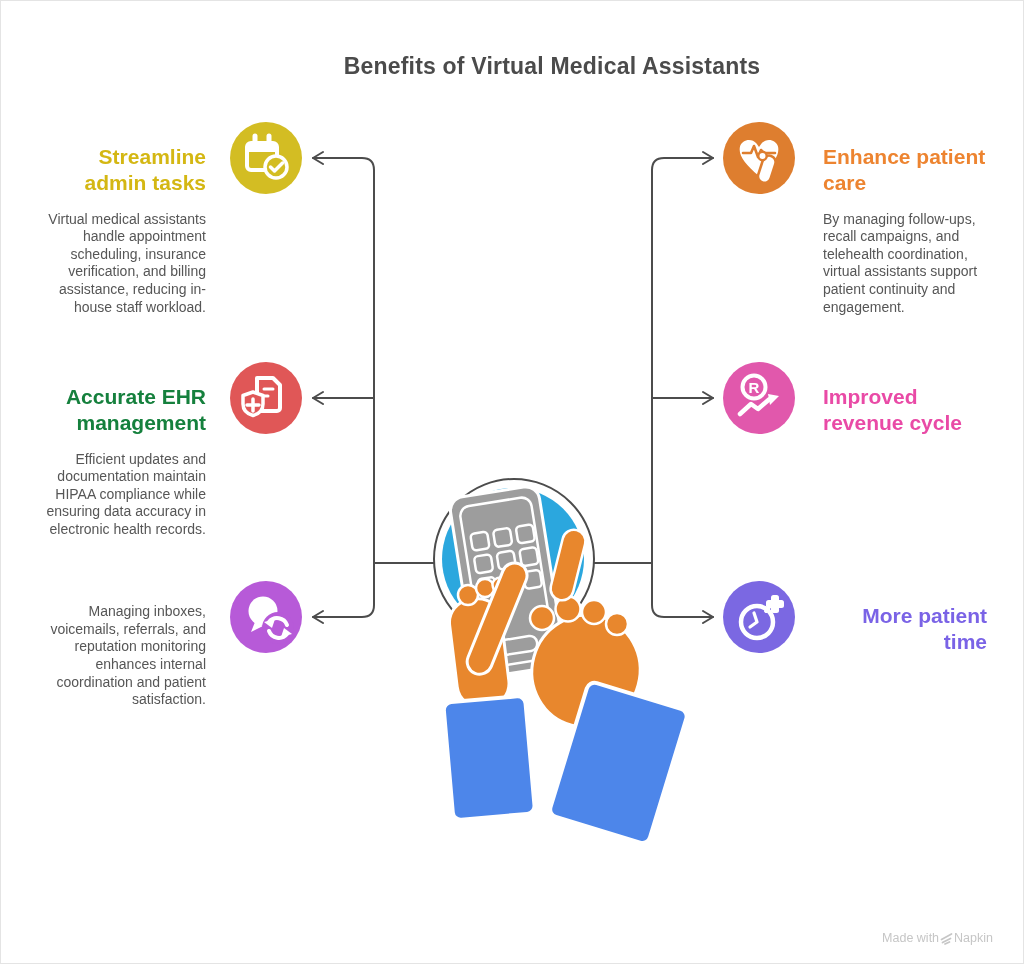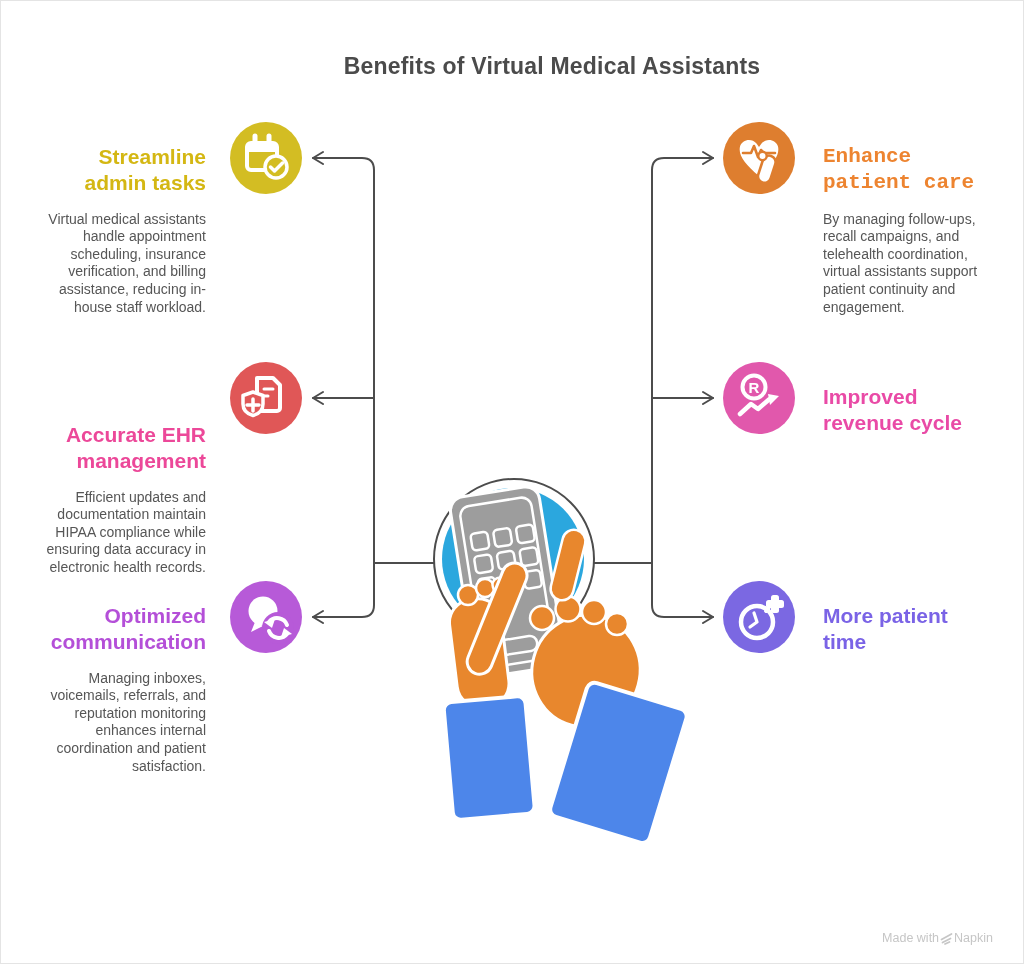--- a/index.html
+++ b/index.html
@@ -143,60 +143,59 @@
         <g fill="none" stroke="#fff" stroke-linejoin="round">
           <path d="M27 16 h16 l7 7 v23 a3 3 0 0 1 -3 3 h-17 a3 3 0 0 1 -3 -3 z" stroke-width="4"></path>
           <line x1="34" y1="27" x2="43" y2="27" stroke-width="3" stroke-linecap="round"></line>
           <line x1="34" y1="34" x2="38" y2="34" stroke-width="3" stroke-linecap="round"></line>
         </g>
         <path d="M23 30 l10 3.5 v8.5 c0 6.5 -4.5 10 -10 11.5 c-5.5 -1.5 -10 -5 -10 -11.5 v-8.5 z" stroke="#fff" stroke-width="3.5" stroke-linejoin="round" fill="#e05757"></path>
         <path d="M23 37 v12 M17 43 h12" fill="none" stroke="#fff" stroke-width="3.5" stroke-linecap="round"></path>
       </svg>
     </div>
     <div class="text-wrap">
-      <h3 style="color: #ec4899; margin-top: 38px;">Accurate EHR management</h3>
+      <h3 style="color: #15803d;">Accurate EHR management</h3>
       <p>Efficient updates and documentation maintain HIPAA compliance while ensuring data accuracy in electronic health records.</p>
     </div>
   </div>
 
   <div class="benefit left-side pos-3">
     <div class="icon-wrap">
       <svg width="72" height="72" viewBox="0 0 72 72">
         <circle cx="36" cy="36" r="36" fill="#b75ad8"></circle>
         <circle cx="33" cy="30" r="14.5" fill="#fff"></circle>
         <path d="M25 41 l-4 10 12 -6 z" fill="#fff"></path>
         <circle cx="48" cy="47" r="16" fill="#b75ad8"></circle>
         <g fill="none" stroke="#fff" stroke-width="4" stroke-linecap="round">
           <path d="M57 44 a10.5 10.5 0 0 0 -18 -3"></path>
           <path d="M39 50 a10.5 10.5 0 0 0 18 3"></path>
         </g>
         <polygon points="34,41 45,38 42,47" fill="#fff"></polygon>
         <polygon points="62,53 51,56 54,47" fill="#fff"></polygon>
       </svg>
     </div>
     <div class="text-wrap">
-      <h3 style="color: rgb(180, 79, 216);">Optimized communication</h3>
       <p>Managing inboxes, voicemails, referrals, and reputation monitoring enhances internal coordination and patient satisfaction.</p>
     </div>
   </div>
 
   <div class="benefit right-side pos-1">
     <div class="icon-wrap">
       <svg width="72" height="72" viewBox="0 0 72 72">
         <circle cx="36" cy="36" r="36" fill="#de7e2f"></circle>
         <path d="M36 54 C22 42 15 33 17 24.5 C19 17.5 28.5 15.5 33.5 21.5 L36 25 L38.5 21.5 C43.5 15.5 53 17.5 55 24.5 C57 33 50 42 36 54 Z" fill="#fff"></path>
         <polyline points="20,31 28,31 31,24 35,35 38,28 41,31 52,31" fill="none" stroke-width="2.6" stroke-linejoin="round" stroke-linecap="round" stroke="#de7e2f"></polyline>
         <g transform="rotate(18 43 48)">
           <rect x="37" y="33" width="13" height="28" rx="6.5" fill="#fff" stroke-width="2.6" stroke="#de7e2f"></rect>
         </g>
         <circle cx="39.5" cy="34" r="4.2" fill="#fff" stroke-width="2.4" stroke="#de7e2f"></circle>
       </svg>
     </div>
     <div class="text-wrap">
-      <h3 style="color: rgb(237, 132, 48); font-family: Liberation Mono, monospace;">Enhance patient care</h3>
+      <h3 style="color: rgb(237, 132, 48);">Enhance patient care</h3>
       <p>By managing follow-ups, recall campaigns, and telehealth coordination, virtual assistants support patient continuity and engagement.</p>
     </div>
   </div>
 
   <div class="benefit right-side pos-2">
     <div class="icon-wrap">
       <svg width="72" height="72" viewBox="0 0 72 72">
         <circle cx="36" cy="36" r="36" fill="#e158ac"></circle>
         <circle cx="31" cy="25" r="11.5" fill="none" stroke="#fff" stroke-width="4"></circle>
         <text x="31" y="30.5" font-size="15" font-weight="bold" fill="#fff" text-anchor="middle" font-family="Liberation Sans, sans-serif">R</text>
@@ -214,21 +213,21 @@
       <svg width="72" height="72" viewBox="0 0 72 72">
         <circle cx="36" cy="36" r="36" fill="#7b68e2"></circle>
         <circle cx="34" cy="41" r="16" fill="none" stroke="#fff" stroke-width="4.5"></circle>
         <path d="M34 41 L31 32 M34 41 L27 46" fill="none" stroke="#fff" stroke-width="3.2" stroke-linecap="round"></path>
         <line x1="46" y1="26" x2="43" y2="30" stroke="#fff" stroke-width="4" stroke-linecap="round"></line>
         <rect x="48" y="14" width="8" height="18" rx="2.5" fill="#fff"></rect>
         <rect x="43" y="19" width="18" height="8" rx="2.5" fill="#fff"></rect>
       </svg>
     </div>
     <div class="text-wrap">
-      <h3 style="color: rgb(122, 99, 230);">More patient time</h3>
+      <h3 style="color: rgb(122, 99, 230); text-align: right;">More patient time</h3>
     </div>
   </div>
 
   <div class="watermark">
     <span>Made with</span>
     <svg width="15" height="14" viewBox="0 0 15 14">
       <g stroke="#c6c6c6" stroke-width="1.7" stroke-linecap="round" fill="none">
         <path d="M2.5 8.5 L12.5 3"></path>
         <path d="M3.5 11.5 L11.5 7.5"></path>
         <path d="M6 13 L10.5 11"></path>

